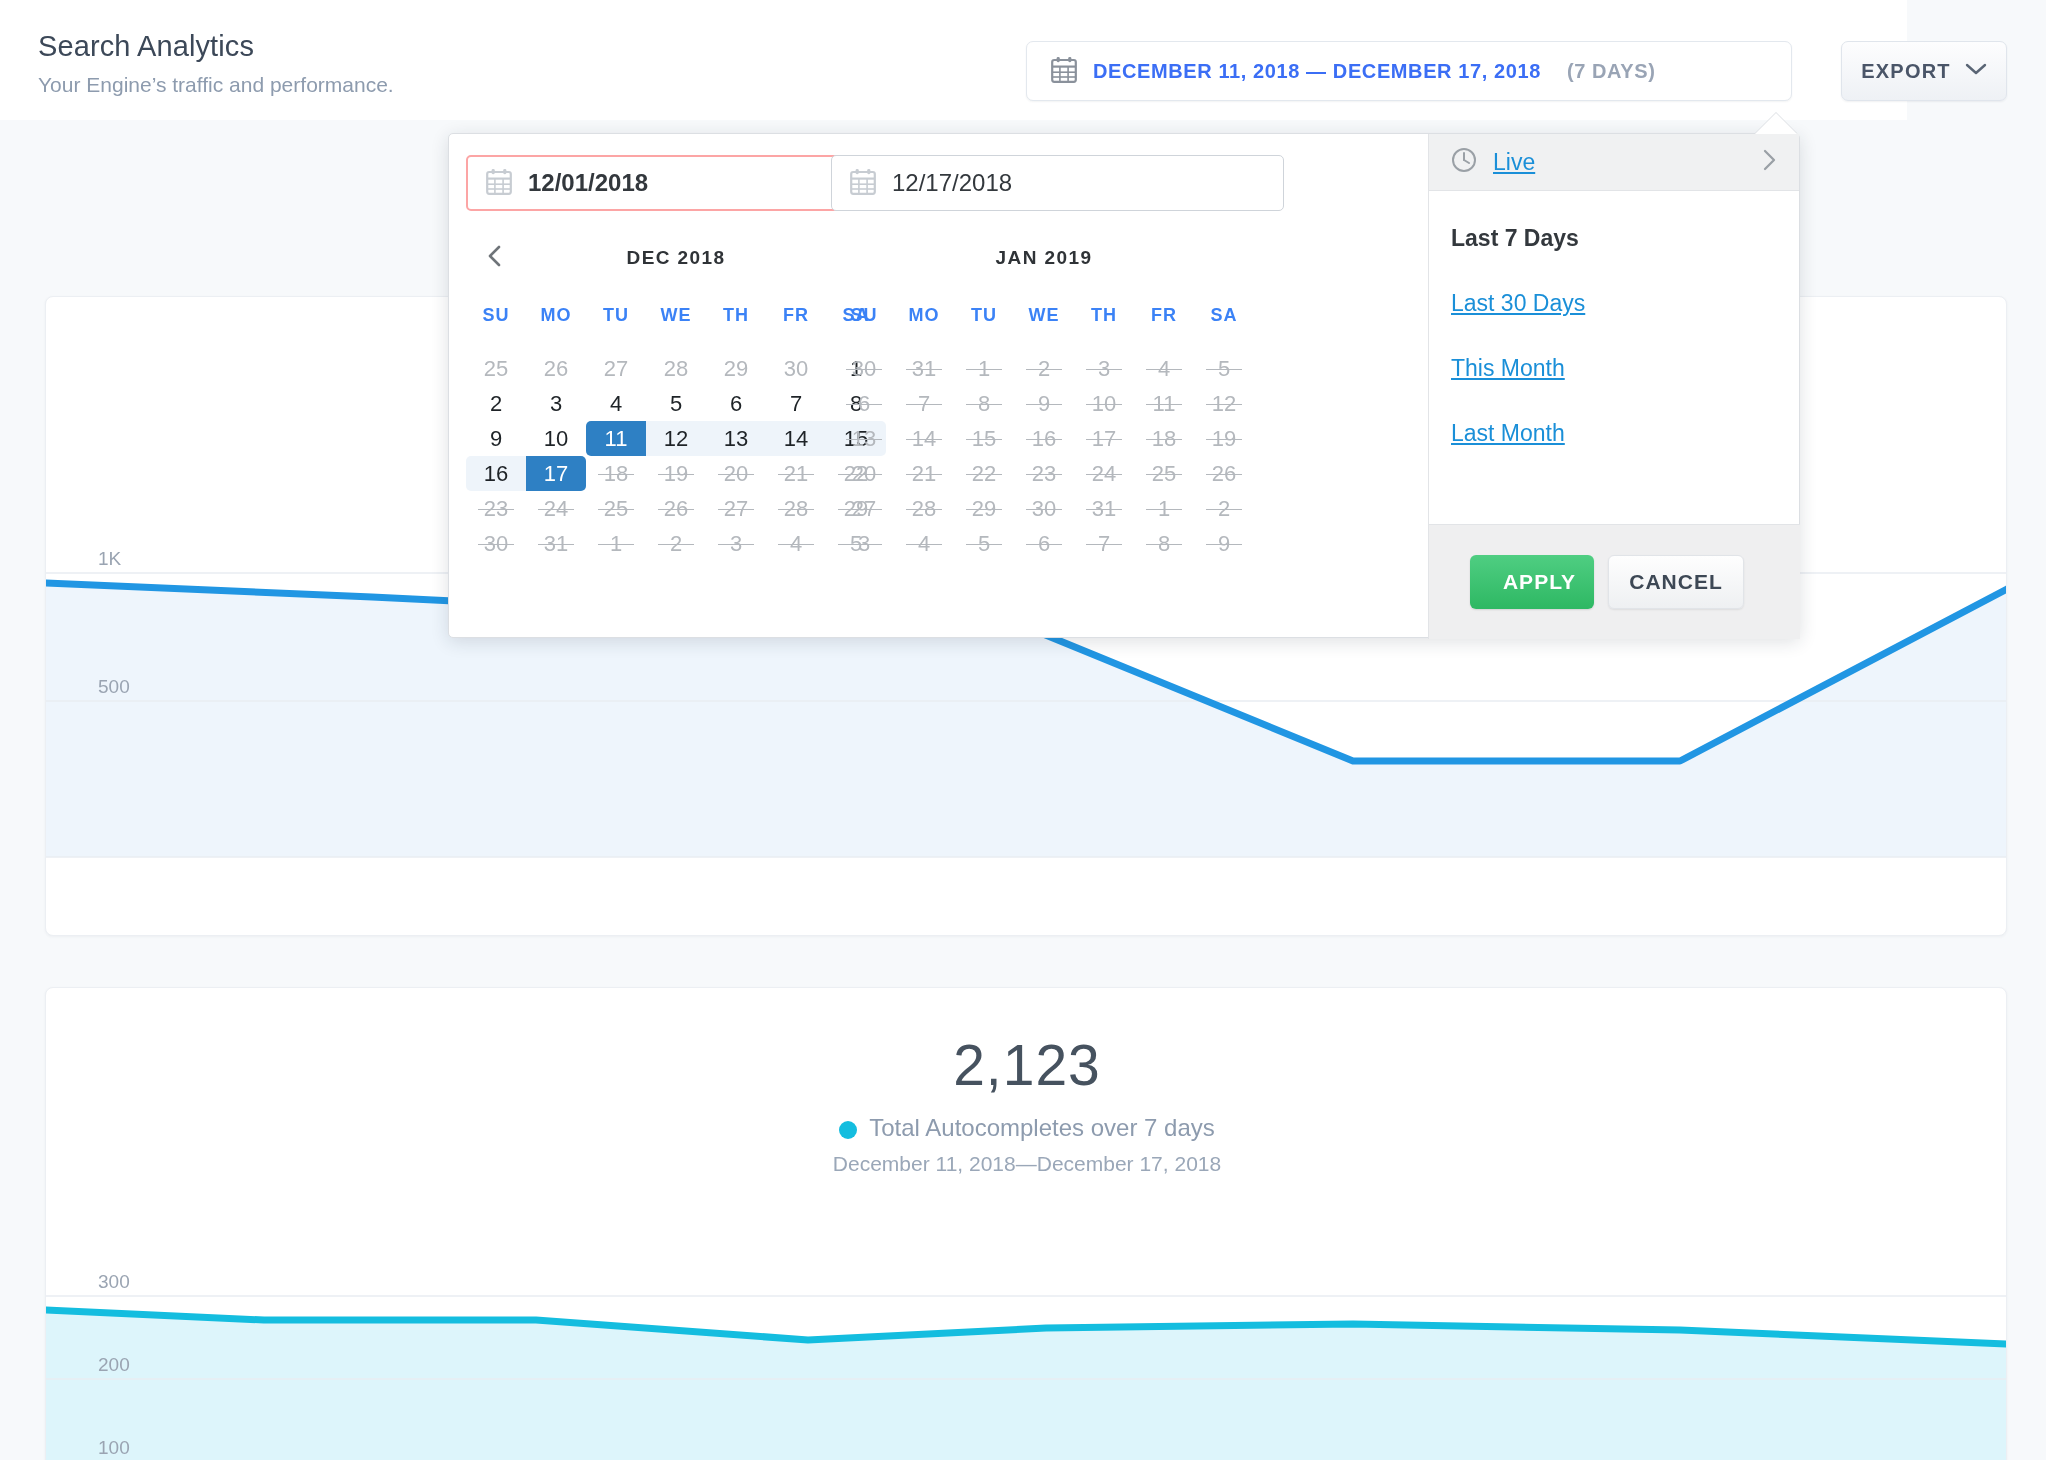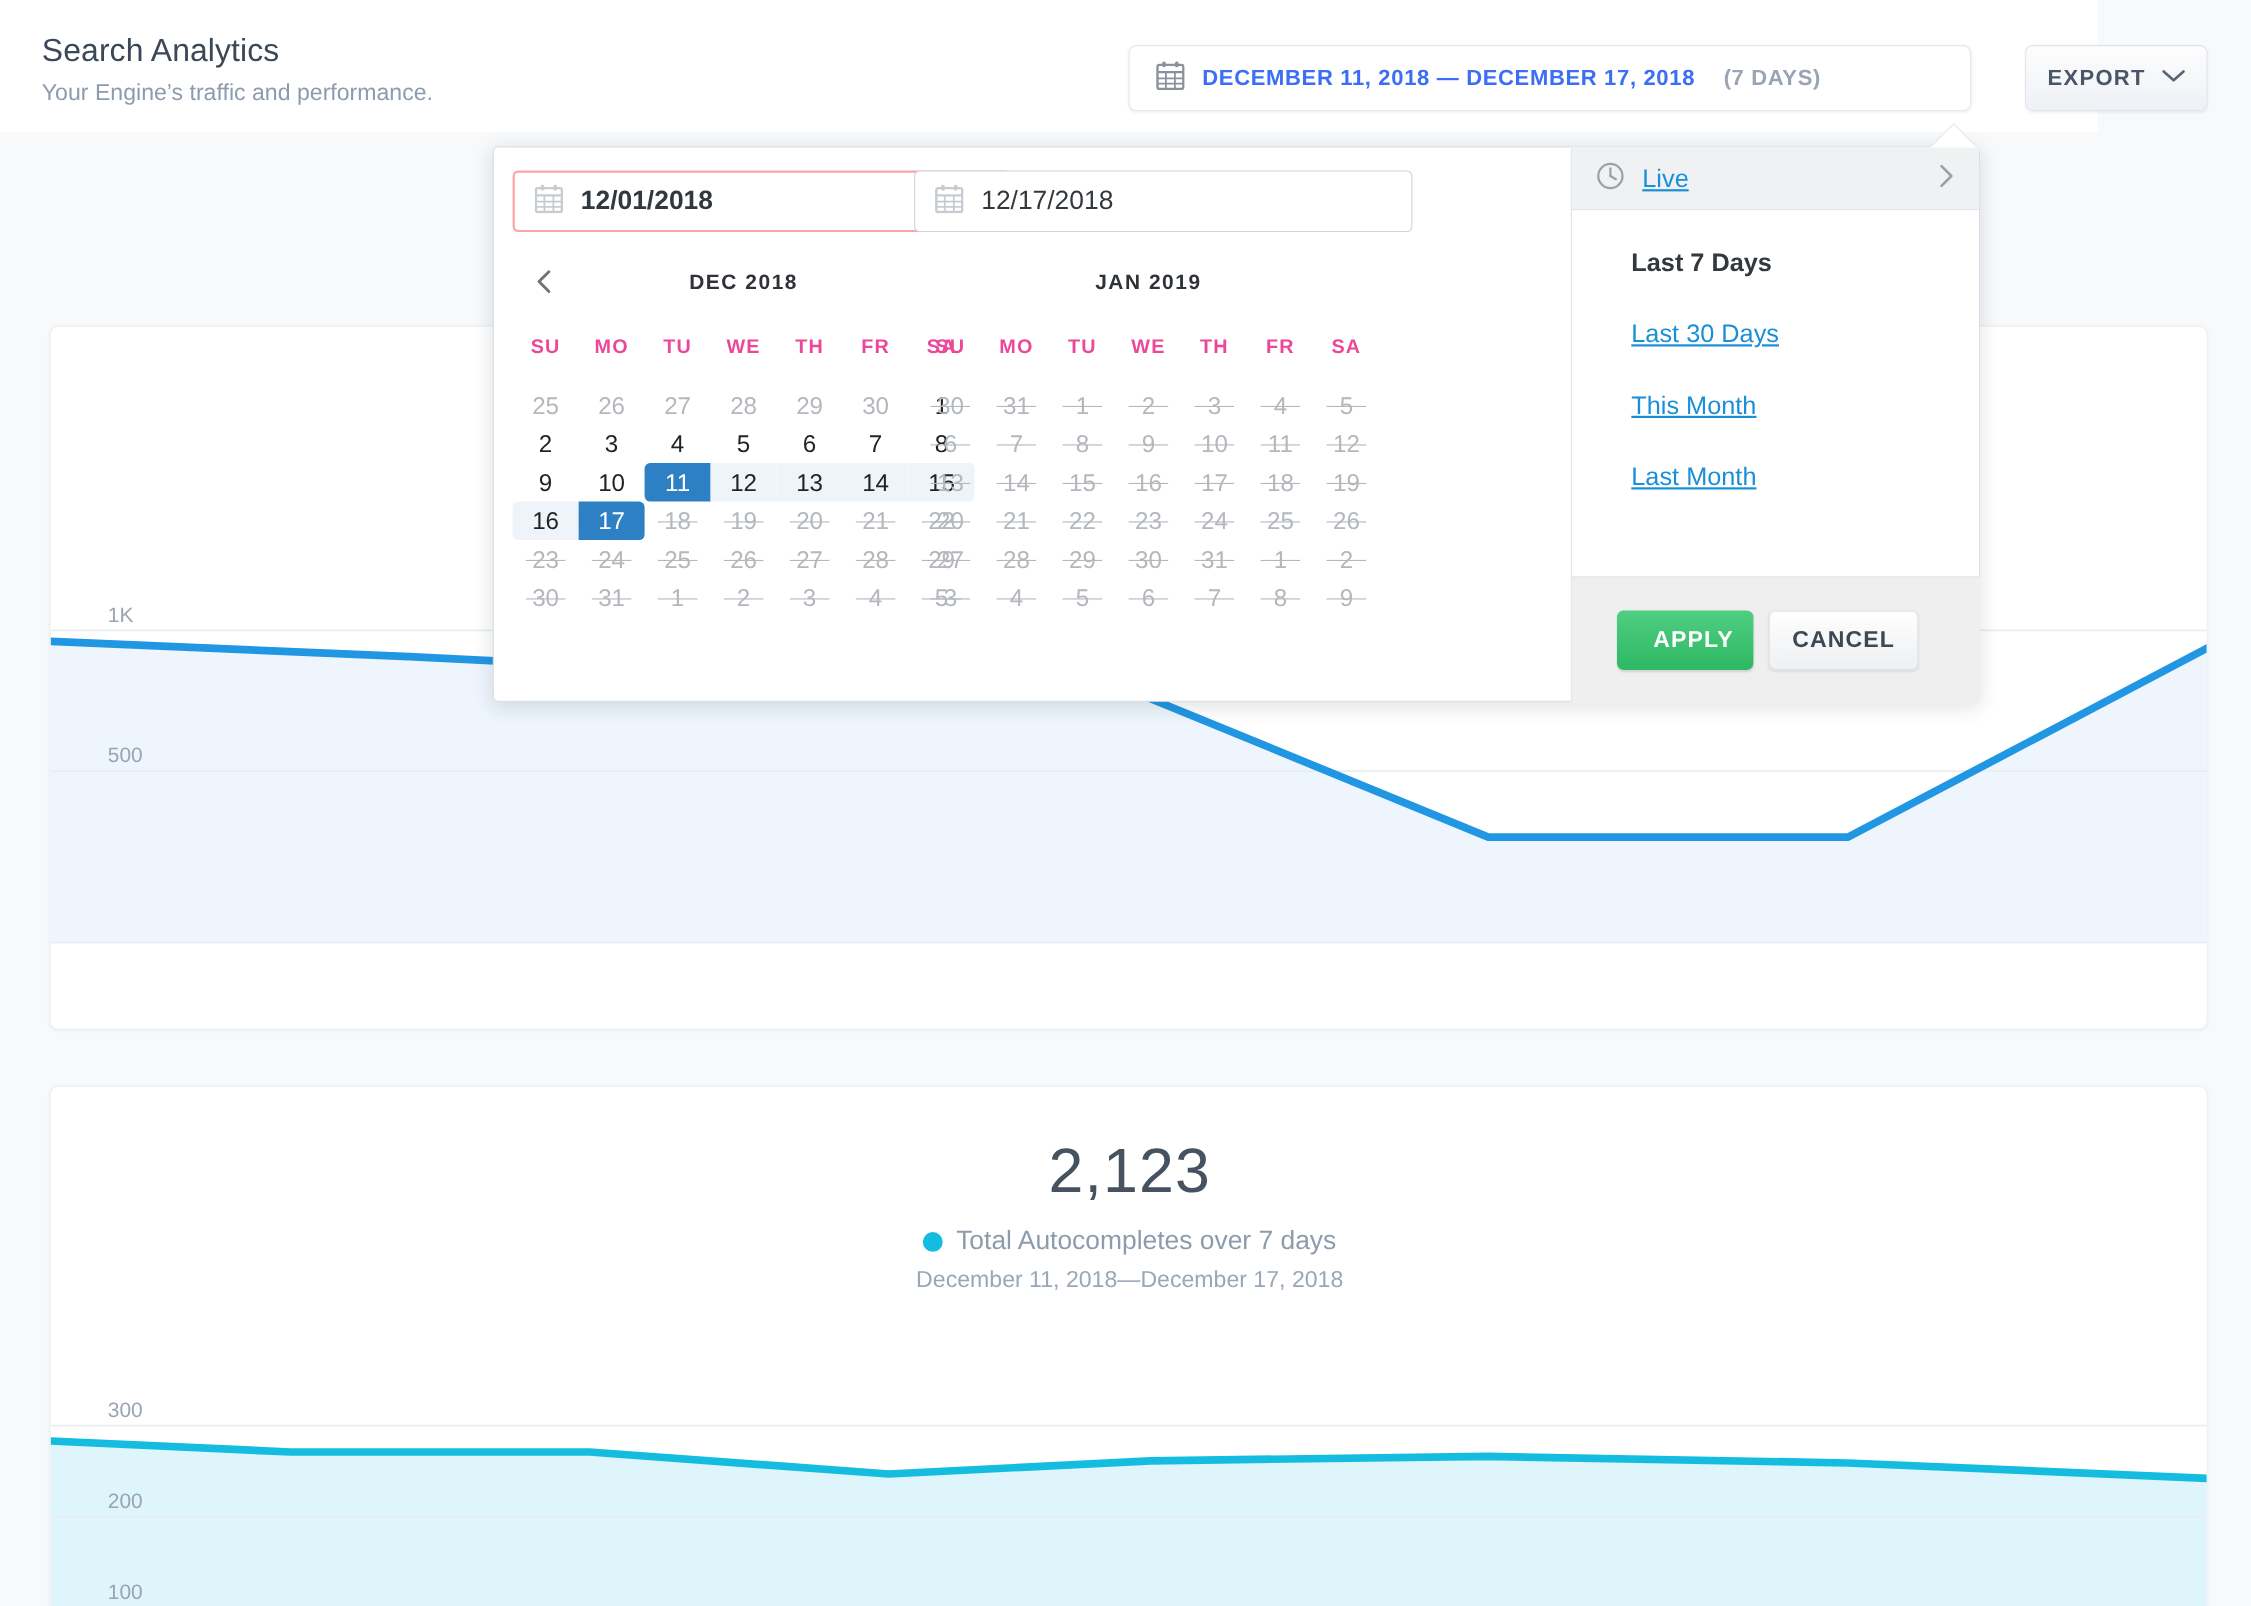--- a/index.html
+++ b/index.html
@@ -112,21 +112,21 @@
     font-size: 19px; font-weight: 700; color: #2f3337; letter-spacing: 1.4px;
     padding-top: 8px;
   }
   .cal-prev {
     position: absolute; left: 14px; top: 2px; width: 30px; height: 30px;
     display: flex; align-items: center; justify-content: center; cursor: pointer;
   }
   .cal-grid { display: grid; grid-template-columns: repeat(7,60px); margin-top: 16px; }
   .dow {
     height: 40px; display: flex; align-items: center; justify-content: center;
-    font-size: 18px; font-weight: 700; color: #ec4899; letter-spacing: 1.1px;
+    font-size: 18px; font-weight: 700; color: #3b82f6; letter-spacing: 1.1px;
   }
   .day {
     height: 35px; display: flex; align-items: center; justify-content: center;
     font-size: 22px; color: #1e2327; position: relative; cursor: pointer;
   }
   .day.muted { color: #b4b8bd; }
   .day.disabled { color: #b4b8bd; cursor: default; }
   .day.disabled::after {
     content: ""; position: absolute; left: 12px; right: 12px; top: 50%;
     height: 1px; background: #b4b8bd;
@@ -144,21 +144,21 @@
   }
   .preset-live {
     height: 57px; background: #f0f1f2; border-bottom: 1px solid #e2e4e7;
     display: flex; align-items: center; padding: 0 22px; gap: 16px; cursor: pointer;
   }
   .preset-live-label {
     font-size: 23px; color: #1a8fd8; text-decoration: underline;
   }
   .preset-chevron { margin-left: auto; color: #9aa0a6; }
   .preset-list { padding: 34px 22px 0 22px; }
-  .preset-item { font-size: 23px; margin-bottom: 38px; cursor: pointer; margin-left: 32px; }
+  .preset-item { font-size: 23px; margin-bottom: 38px; cursor: pointer; }
   .preset-item.active { color: #33383d; font-weight: 700; text-decoration: none; cursor: default; }
   .preset-item.link { color: #1a8fd8; text-decoration: underline; }
   .preset-actions {
     position: absolute; left: 0; bottom: 0; width: 371px; height: 115px;
     background: #efeff0; border-top: 1px solid #e2e4e7;
     display: flex; align-items: center; padding-left: 41px; gap: 14px;
   }
   .btn-apply {
     width: 124px; height: 54px; border-radius: 6px;
     background: linear-gradient(#4fce82,#2eb863); color: #fff;

